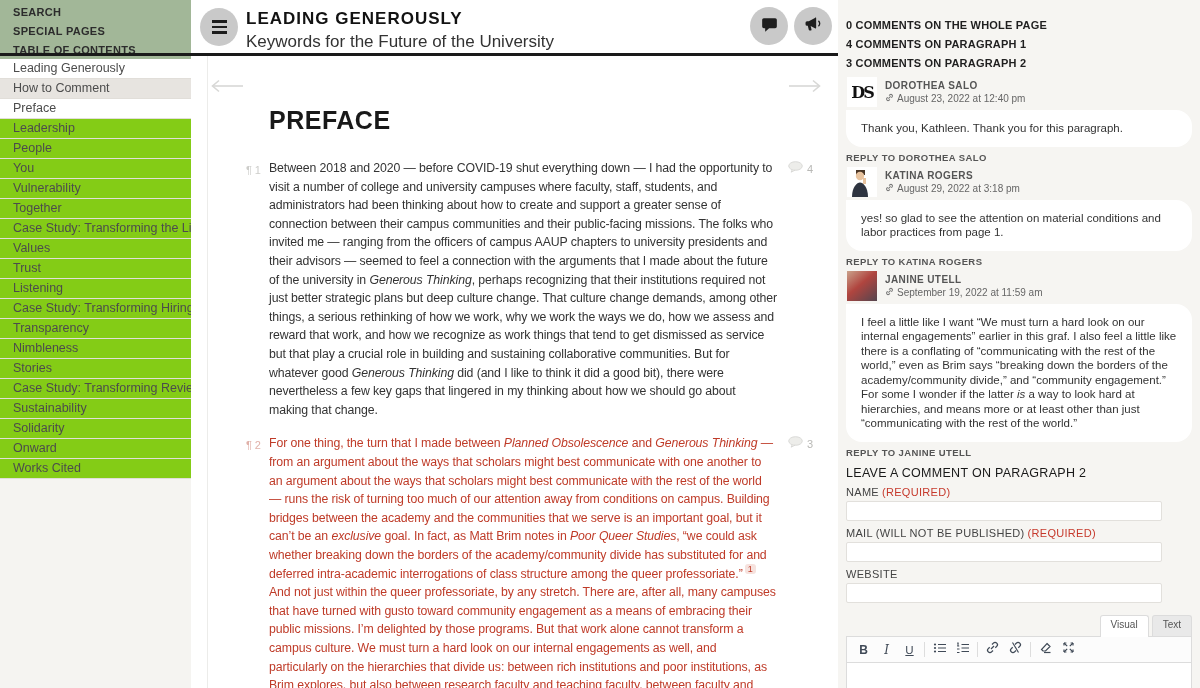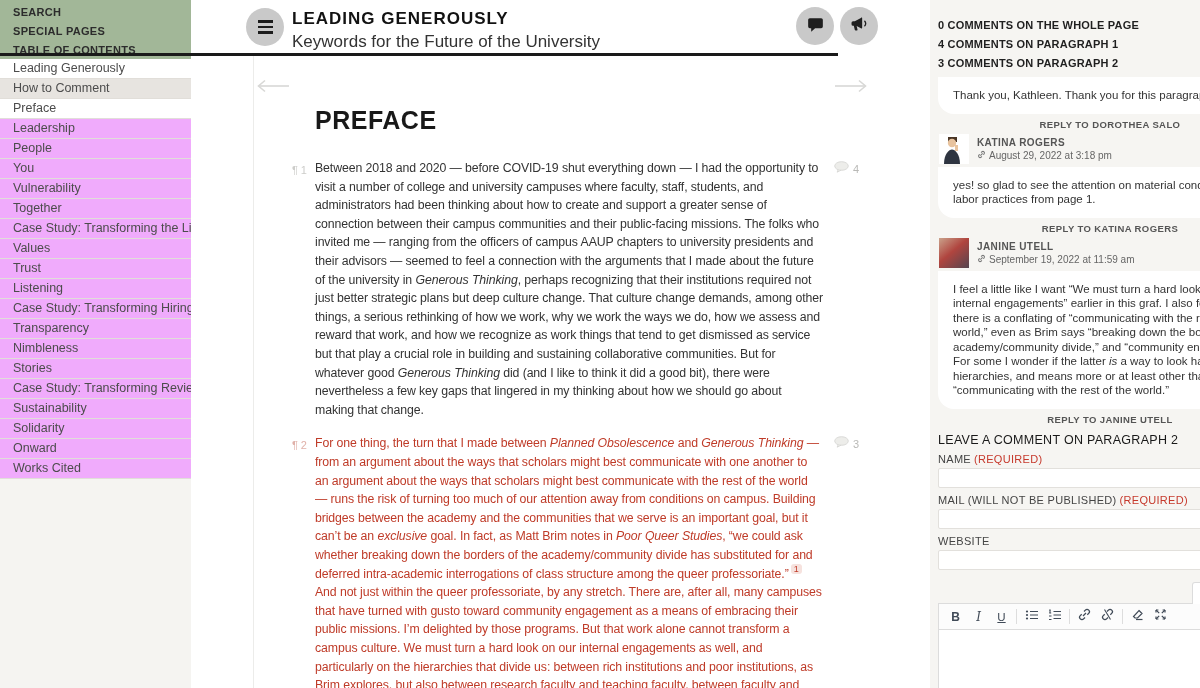--- a/index.html
+++ b/index.html
@@ -1,27 +1,27 @@
 <!DOCTYPE html>
 <html><head>
 <meta charset="utf-8">
 <style>
   * { box-sizing: border-box; margin: 0; padding: 0; }
   html,body { width:1200px; height:688px; overflow:hidden; }
   body { font-family:"Liberation Sans", sans-serif; background:#fff; }
-  .page { position:relative; display:flex; width:1200px; height:688px;gap:46px; }
+  .page { position:relative; display:flex; width:1200px; height:688px; }
 
   
   .black-band { position:absolute; left:0; top:53px; width:838px; height:3px; background:#1a1a1a; z-index:6; }
 
   
   .toc-pane { flex:0 0 191px; width:191px; background:#f5f4f1; }
   .toc-head { background:#a2b798; height:59px; padding-top:3px; }
   .toc-head-item { font-size:11px; font-weight:bold; color:#2c2c2c; letter-spacing:.3px; padding:0 13px; line-height:19px; cursor:pointer; }
-  .toc-item { height:20px; line-height:19px; font-size:12.5px; color:#4c4c4c; padding:0 13px; background:#f0abfc; border-bottom:1px solid #e1ded9; cursor:pointer; white-space:nowrap; overflow:hidden; }
+  .toc-item { height:20px; line-height:19px; font-size:12.5px; color:#4c4c4c; padding:0 13px; background:#84cc16; border-bottom:1px solid #e1ded9; cursor:pointer; white-space:nowrap; overflow:hidden; }
   .toc-item.v-highlight { background:#ffffff; }
   .toc-item.v-shaded { background:#e7e4e0; }
 
   
   .main-pane { flex:0 0 647px; width:647px; position:relative; background:#fff; }
   .main-header { position:relative; height:56px; background:#fff; }
   .circle-btn { position:absolute; width:38px; height:38px; border-radius:50%; background:#c9c9c9; border:none; cursor:pointer; display:flex; align-items:center; justify-content:center; }
   .menu-btn { left:9px; top:8px; }
   .bubble-btn { left:559px; top:7px; }
   .mega-btn { left:603px; top:7px; }
@@ -50,21 +50,21 @@
   .summary-line { font-size:11px; font-weight:bold; color:#1f1f1f; line-height:19px; letter-spacing:.2px; cursor:pointer; }
   .comment { margin-top:4px; }
   .c-head { display:flex; gap:8px; align-items:center; padding-left:1px; }
   .avatar { width:30px; height:30px; flex:0 0 30px; }
   .avatar.monogram { background:#fff; color:#111; font-family:"DejaVu Serif", serif; font-weight:bold; font-size:16px; letter-spacing:-2px; display:flex; align-items:center; justify-content:center; }
   .avatar.illustration { background:#fdfdfd; }
   .avatar.photo { background:linear-gradient(140deg,#caa28b 0%,#b0453f 45%,#54454f 100%); }
   .c-name { font-size:10px; font-weight:bold; color:#555; letter-spacing:.4px; }
   .c-date { font-size:10px; color:#666; display:flex; align-items:center; gap:3px; margin-top:2px; }
   .c-bubble { background:#fff; border-radius:0 16px 16px 16px; padding:11px 15px; margin-top:3px; font-size:11.5px; line-height:14.5px; color:#333; }
-  .c-reply { text-align:center; font-size:9.5px; font-weight:bold; color:#555; letter-spacing:.4px; margin:5px 2px 2px 0; cursor:pointer; }
+  .c-reply { text-align:left; font-size:9.5px; font-weight:bold; color:#555; letter-spacing:.4px; margin:5px 2px 2px 0; cursor:pointer; }
 
   .form-heading { font-size:12.5px; font-weight:normal; color:#191919; letter-spacing:.3px; margin:8px 0 2px; }
   .f-label { font-size:11px; color:#444; letter-spacing:.3px; margin:6px 0 3px; }
   .f-req { color:#c6392c; margin-left:3px; }
   .f-input { display:block; width:316px; height:20px; background:#fff; border:1px solid #e2e0dc; border-radius:2px; outline:none; font-size:12px; padding:0 5px; }
 
   .editor { margin-top:12px; }
   .tabs { display:flex; justify-content:flex-end; gap:3px; height:21px; }
   .tab { font-size:10px; color:#555; padding:3px 10px; border:1px solid #dcdcdc; border-bottom:none; border-radius:3px 3px 0 0; background:#e9e9e9; cursor:pointer; }
   .tab.active { background:#fff; position:relative; z-index:2; margin-bottom:-1px; }
@@ -169,20 +169,34 @@
   </main>
 
   <aside class="comments-pane">
     <div>
         <div class="summary-line">0 COMMENTS ON THE WHOLE PAGE</div>
         <div class="summary-line">4 COMMENTS ON PARAGRAPH 1</div>
         <div class="summary-line">3 COMMENTS ON PARAGRAPH 2</div>
       </div>
     <div>
         <div class="comment">
+          <div class="c-head">
+            <div class="avatar monogram">DS</div>
+            <div>
+              <div class="c-name">DOROTHEA SALO</div>
+              <div class="c-date">
+                <span><svg width="9" height="9" viewBox="0 0 12 12" fill="none" stroke="#777" stroke-width="1.4">
+                    <path d="M4.5 7.5 L7.5 4.5"></path>
+                    <path d="M5.5 3.5 l1.2 -1.2 a2 2 0 0 1 2.8 2.8 L8.3 6.3"></path>
+                    <path d="M6.5 8.5 l-1.2 1.2 a2 2 0 0 1 -2.8 -2.8 L3.7 5.7"></path>
+                  </svg></span>
+                <span>August 23, 2022 at 12:40 pm</span>
+              </div>
+            </div>
+          </div>
           <div class="c-bubble"><span>Thank you, Kathleen. Thank you for this paragraph.</span></div>
           <div class="c-reply">REPLY TO DOROTHEA SALO</div>
         </div>
         <div class="comment">
           <div class="c-head">
             <div class="avatar illustration"><svg width="30" height="30" viewBox="0 0 30 30">
                 <rect width="30" height="30" fill="#ffffff"></rect>
                 <rect x="9" y="3" width="9" height="5" fill="#4a3626"></rect>
                 <circle cx="13" cy="9" r="4.2" fill="#e8c39e"></circle>
                 <path d="M5 30 C5 20 10 15.5 13 15.5 C16 15.5 21 20 21 30 Z" fill="#2e3440"></path>

